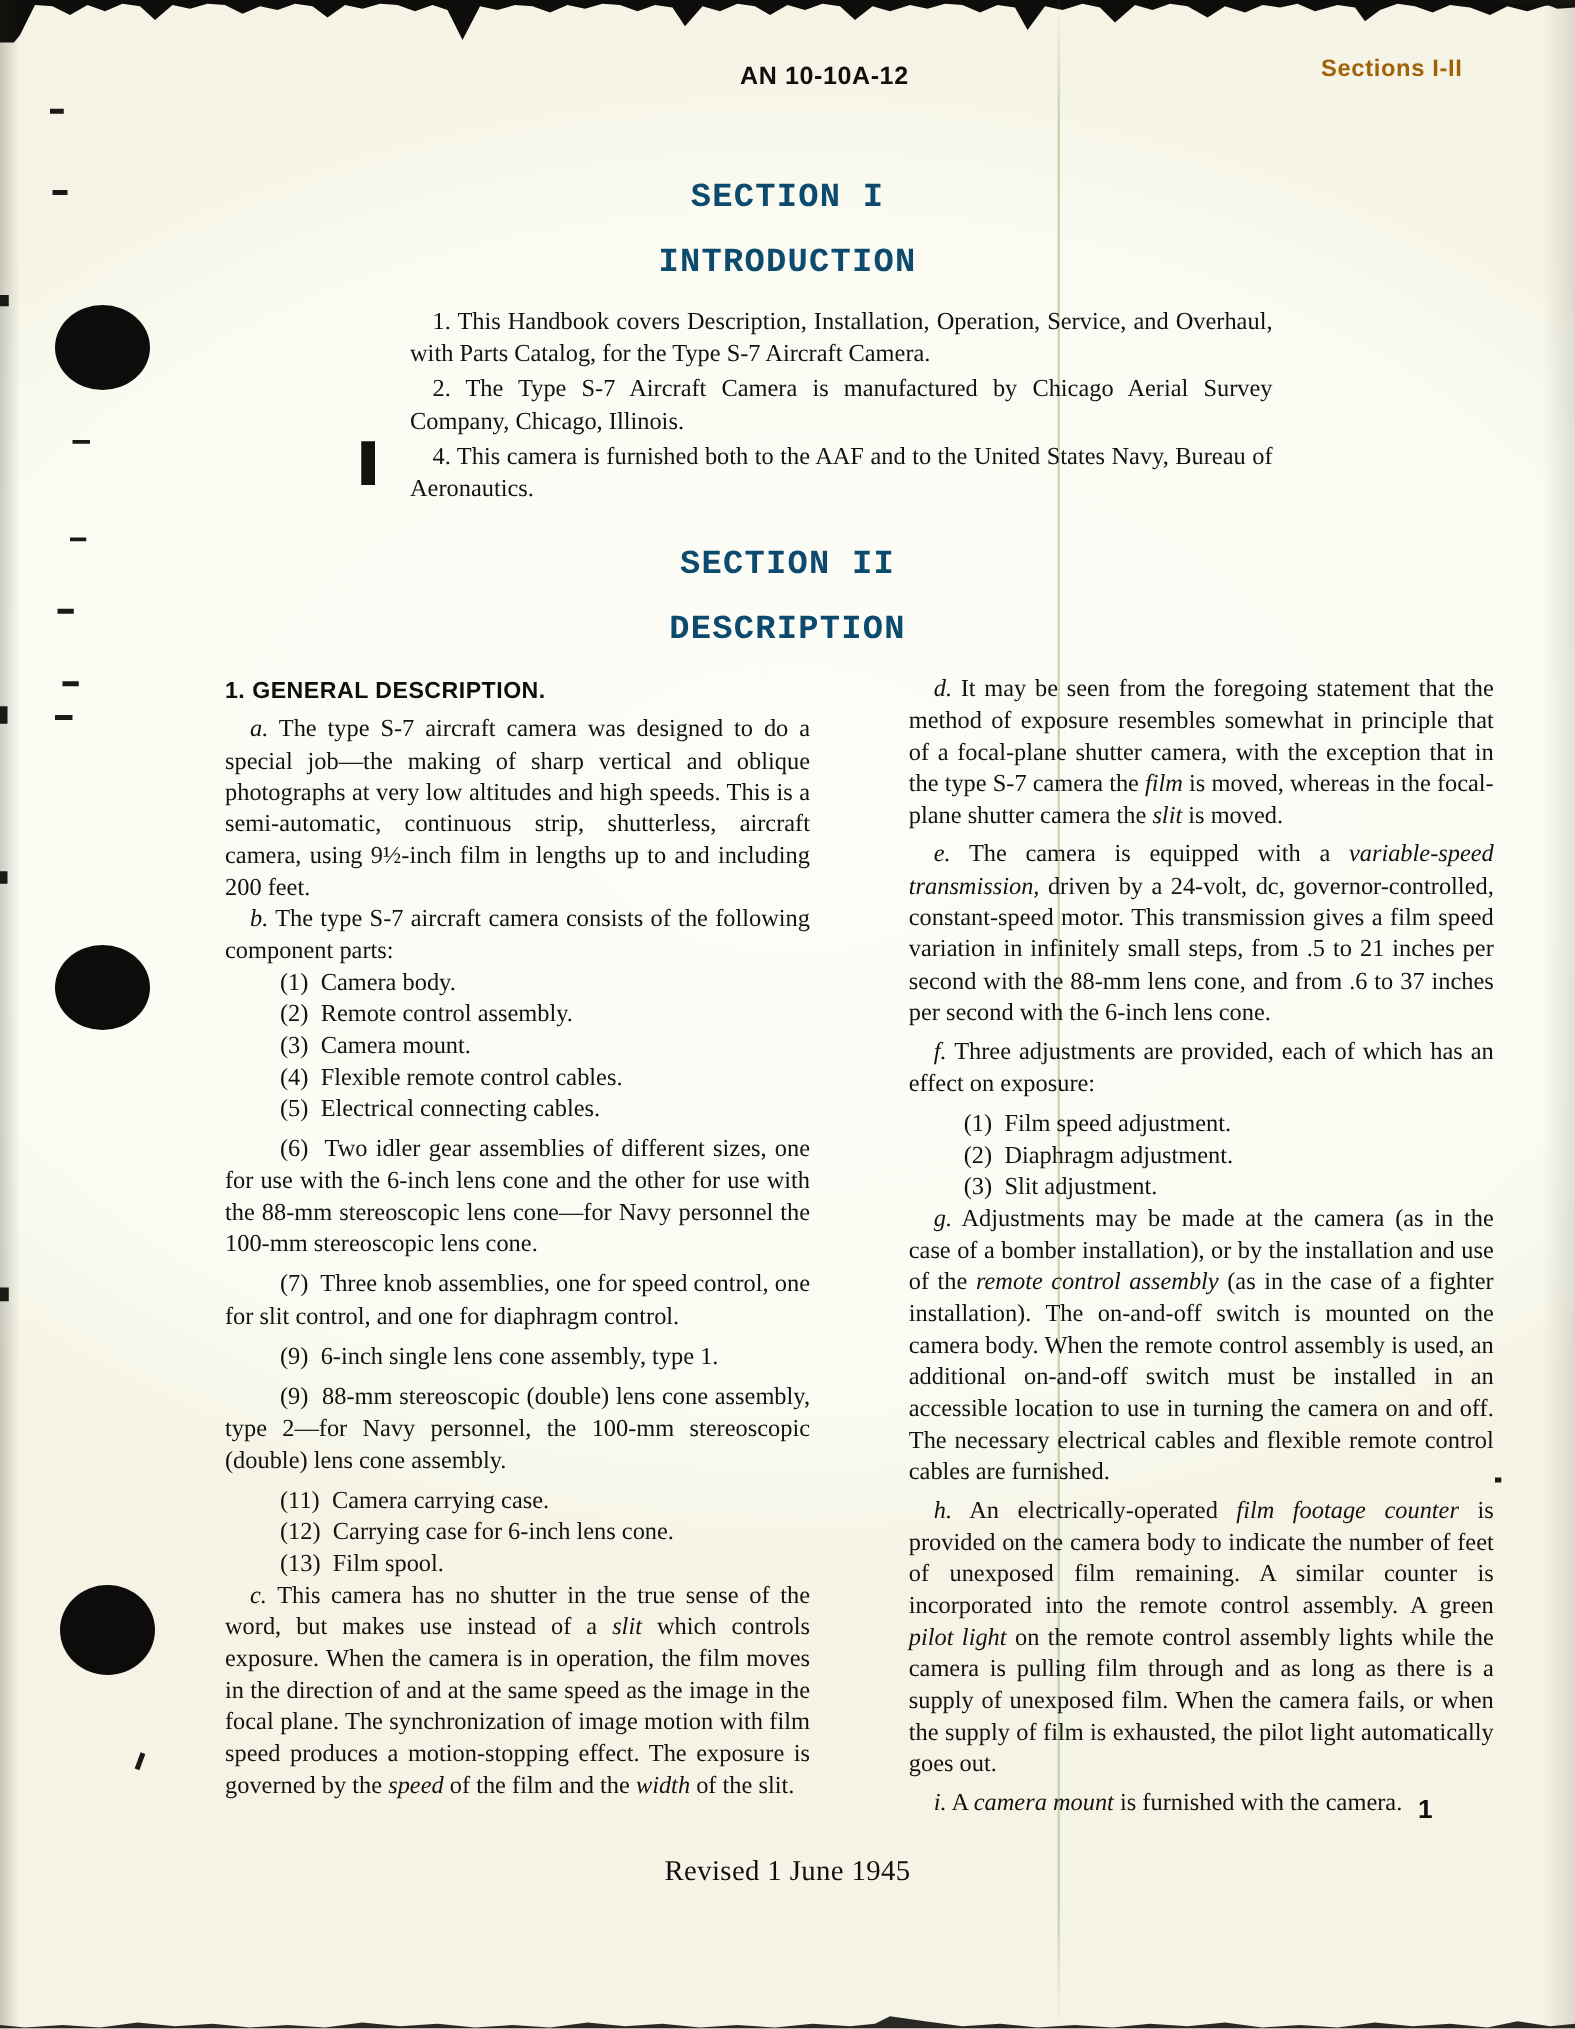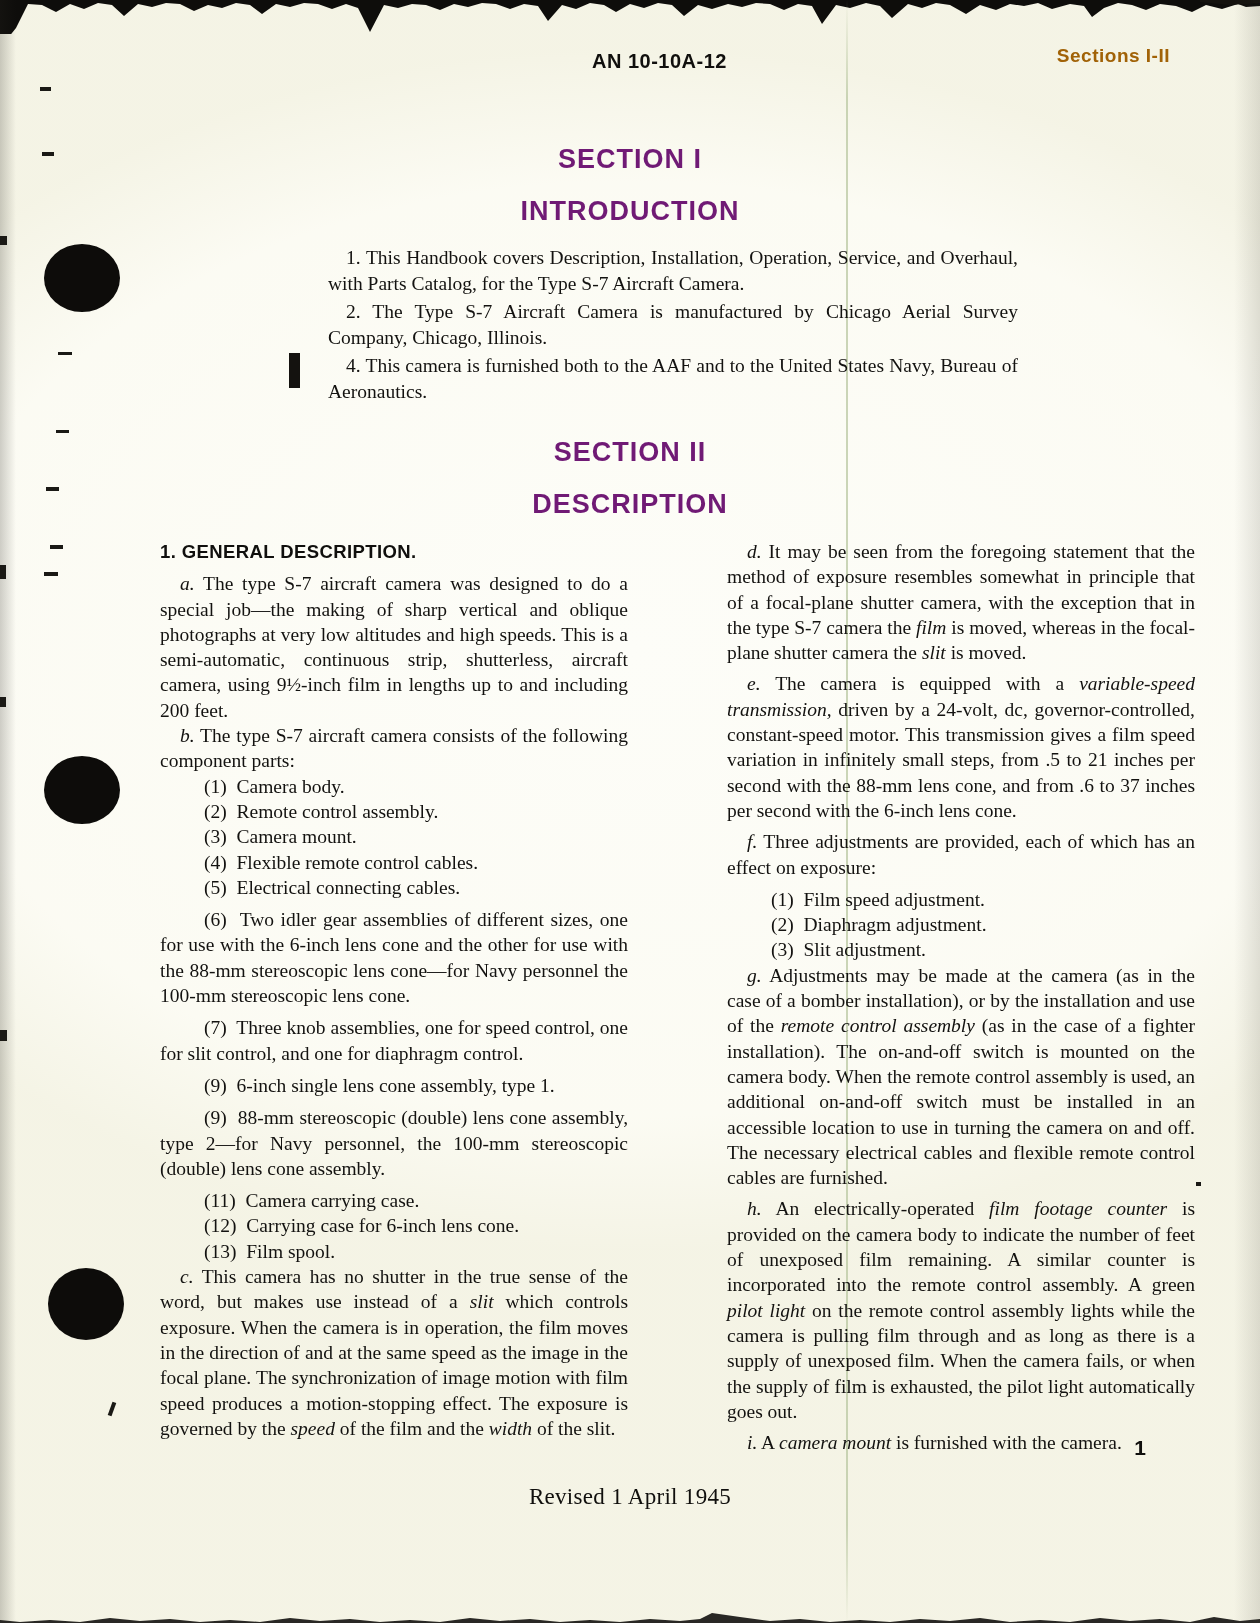--- a/index.html
+++ b/index.html
@@ -104,23 +104,23 @@
     font-size: 19px;
     letter-spacing: 0.5px;
     color: #a16207;
   }
 
   
   .sec-head {
     position: absolute;
     width: 1260px;
     text-align: center;
-    font-family: Liberation Sans, sans-serif;
-    font-weight: bold;
-    color: #701a75;
+    font-family: Liberation Mono, monospace;
+    font-weight: bold;
+    color: #0c4a6e;
     letter-spacing: 1px;
   }
   .sec-1-title  { top: 144px; font-size: 27px; }
   .sec-1-sub    { top: 196px; font-size: 27px; }
   .sec-2-title  { top: 437px; font-size: 27px; }
   .sec-2-sub    { top: 489px; font-size: 27px; }
 
   
   .intro {
     position: absolute;
@@ -148,21 +148,21 @@
   
   .col {
     position: absolute;
     top: 539px;
     width: 468px;
     font-size: 19.5px;
     line-height: 25.3px;
     text-align: justify;
     text-justify: inter-word;
   }
-  .col-left  { left: 160px; }
+  .col-left  { left: 180px; }
   .col-right { left: 690px; margin-left: 37px; }
 
   .col h3 {
     margin: 0 0 7px 0;
     font-family: "Liberation Sans", "DejaVu Sans", sans-serif;
     font-size: 18.5px;
     font-weight: bold;
     letter-spacing: 0.4px;
     color: #100f0d;
     text-align: left;
@@ -310,15 +310,15 @@
     <p class="item"><span>(3)</span>&nbsp; <span>Slit adjustment.</span></p>
 
     <p><i class="lettered">g.</i> <span>Adjustments may be made at the camera (as in the case of a bomber installation), or by the installation and use of the </span><em>remote control assembly</em><span> (as in the case of a fighter installation). The on-and-off switch is mounted on the camera body. When the remote control assembly is used, an additional on-and-off switch must be installed in an accessible location to use in turning the camera on and off. The necessary electrical cables and flexible remote control cables are furnished.</span></p>
 
     <p class="gap"><i class="lettered">h.</i> <span>An electrically-operated </span><em>film footage counter</em><span> is provided on the camera body to indicate the number of feet of unexposed film remaining. A similar counter is incorporated into the remote control assembly. A green </span><em>pilot light</em><span> on the remote control assembly lights while the camera is pulling film through and as long as there is a supply of unexposed film. When the camera fails, or when the supply of film is exhausted, the pilot light automatically goes out.</span></p>
 
     <p class="gap"><i class="lettered">i.</i> <span>A </span><em>camera mount</em><span> is furnished with the camera.</span></p>
   </div>
 
   <div class="page-no">1</div>
-  <div class="footer-revised">Revised 1 April 1945</div>
+  <div class="footer-revised">Revised 1 June 1945</div>
 
 </div>
 
 </body></html>

